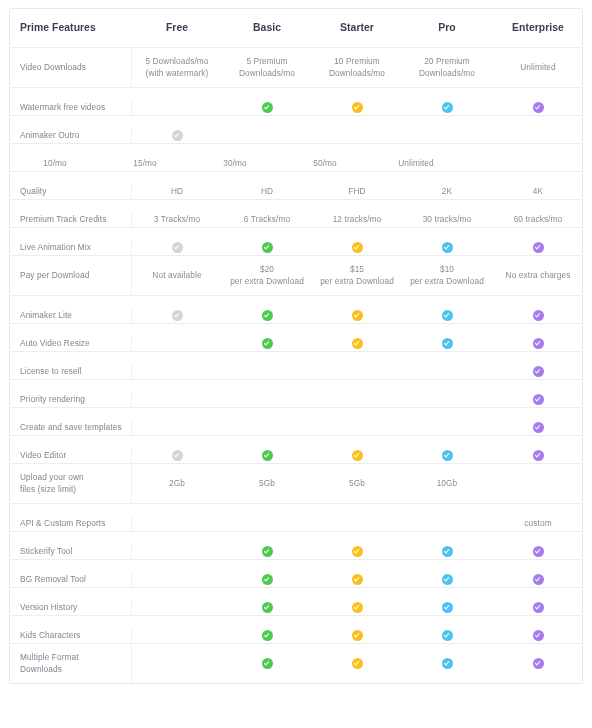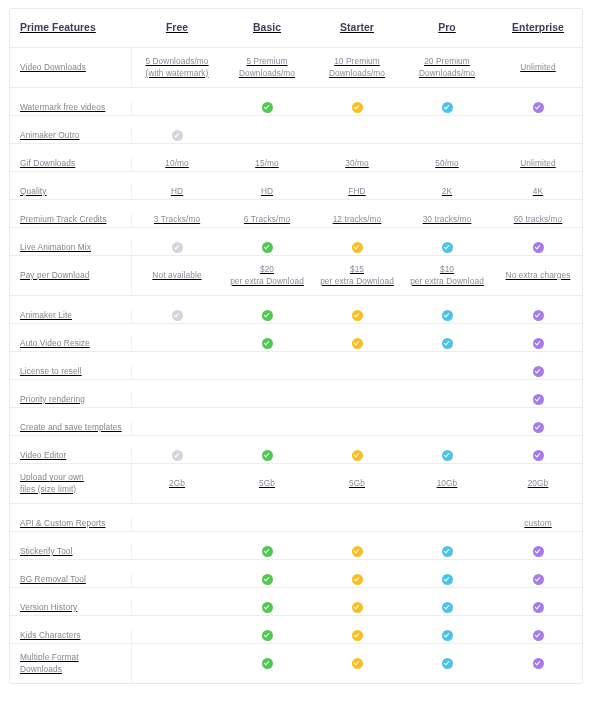--- a/index.html
+++ b/index.html
@@ -32,21 +32,20 @@
     background: #ffffff;
     box-sizing: border-box;
     overflow: hidden;
   }
 
   .trow {
     display: flex;
     align-items: stretch;
     border-top: 1px solid #ececf2;
     background: #ffffff;
-    text-decoration: underline;
   }
   .trow:first-child { border-top: none; }
 
   .trow.header-row {
     background: #ffffff;
     height: 38px;
   }
   .trow.r1 { height: 27px; align-items: flex-end; }
   .trow.r2 { height: 39px; }
 
@@ -197,21 +196,20 @@
           <span class="blank"></span>
         </div>
         <div class="cell c-plan">
           <span class="blank"></span>
         </div>
         <div class="cell c-plan-wide">
           <span class="blank"></span>
         </div>
       </div>
       <div class="trow r1">
-        <div class="cell feature c-feature">Gif Downloads</div>
         <div class="cell c-plan">
           <span class="cell-lines">
             <span>10/mo</span>
           </span>
         </div>
         <div class="cell c-plan">
           <span class="cell-lines">
             <span>15/mo</span>
           </span>
         </div>
@@ -464,25 +462,20 @@
         <div class="cell c-plan">
           <span class="cell-lines">
             <span>5Gb</span>
           </span>
         </div>
         <div class="cell c-plan">
           <span class="cell-lines">
             <span>10Gb</span>
           </span>
         </div>
-        <div class="cell c-plan-wide">
-          <span class="cell-lines">
-            <span>20Gb</span>
-          </span>
-        </div>
       </div>
       <div class="trow r1">
         <div class="cell feature c-feature">API &amp; Custom Reports</div>
         <div class="cell c-plan">
           <span class="blank"></span>
         </div>
         <div class="cell c-plan">
           <span class="blank"></span>
         </div>
         <div class="cell c-plan">

